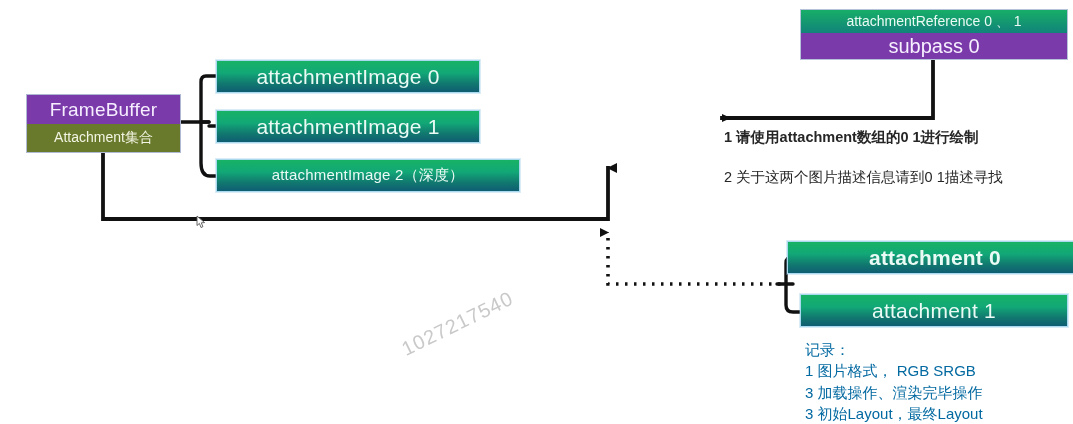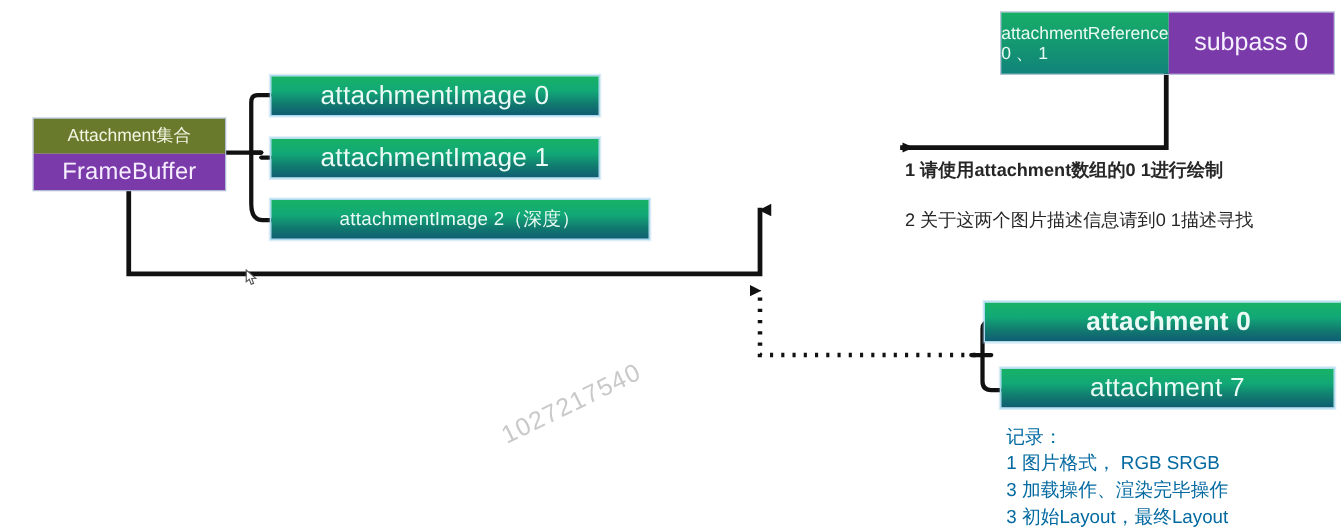--- a/index.html
+++ b/index.html
@@ -86,20 +86,21 @@
   
   #subpass {
     position: absolute;
     left: 800px;
     top: 9px;
     width: 268px;
     height: 51px;
     border: 1px solid #b6c2da;
     box-sizing: border-box;
     display: flex;
+    flex-direction: column;
   }
   #sp-title {
     flex: 0 0 23px;
     background: linear-gradient(180deg, #17ae67 0%, #11837a 100%);
     color: #eafaf4;
     font-size: 14px;
     display: flex;
     align-items: center;
     justify-content: center;
   }
@@ -218,39 +219,39 @@
       <path d="M800,257 L793,257 Q786,257 786,263 L786,305 Q786,312 793,312 L800,312"></path>
       <path d="M777,284 L793,284"></path>
     </g>
 
     <g fill="none" stroke="#111111" stroke-width="3.8" stroke-linecap="square">
       <path d="M933,60 L933,118 L722,118" marker-end="url(#arrowL)"></path>
     </g>
   </svg>
 
   <div id="framebuffer">
+    <div id="fb-title">FrameBuffer</div>
     <div id="fb-sub">Attachment集合</div>
-    <div id="fb-title">FrameBuffer</div>
   </div>
 
   <div id="ai0" class="box green-box">attachmentImage 0</div>
   <div id="ai1" class="box green-box">attachmentImage 1</div>
   <div id="ai2" class="box green-box small">attachmentImage 2（深度）</div>
 
 
   <div id="subpass">
     <div id="sp-title">attachmentReference 0 、 1</div>
     <div id="sp-sub">subpass 0</div>
   </div>
 
   <div class="note" id="note-1">1 请使用attachment数组的0 1进行绘制</div>
   <div class="note" id="note-2">2 关于这两个图片描述信息请到0 1描述寻找</div>
 
   <div id="att0" class="box green-box">attachment 0</div>
-  <div id="att1" class="box green-box">attachment 7</div>
+  <div id="att1" class="box green-box">attachment 1</div>
 
   <div id="record-block">
     <div>记录：</div>
     <div>1 图片格式，  RGB SRGB</div>
     <div>3 加载操作、渲染完毕操作</div>
     <div>3 初始Layout，最终Layout</div>
   </div>
 
   <div id="watermark">1027217540</div>
 

